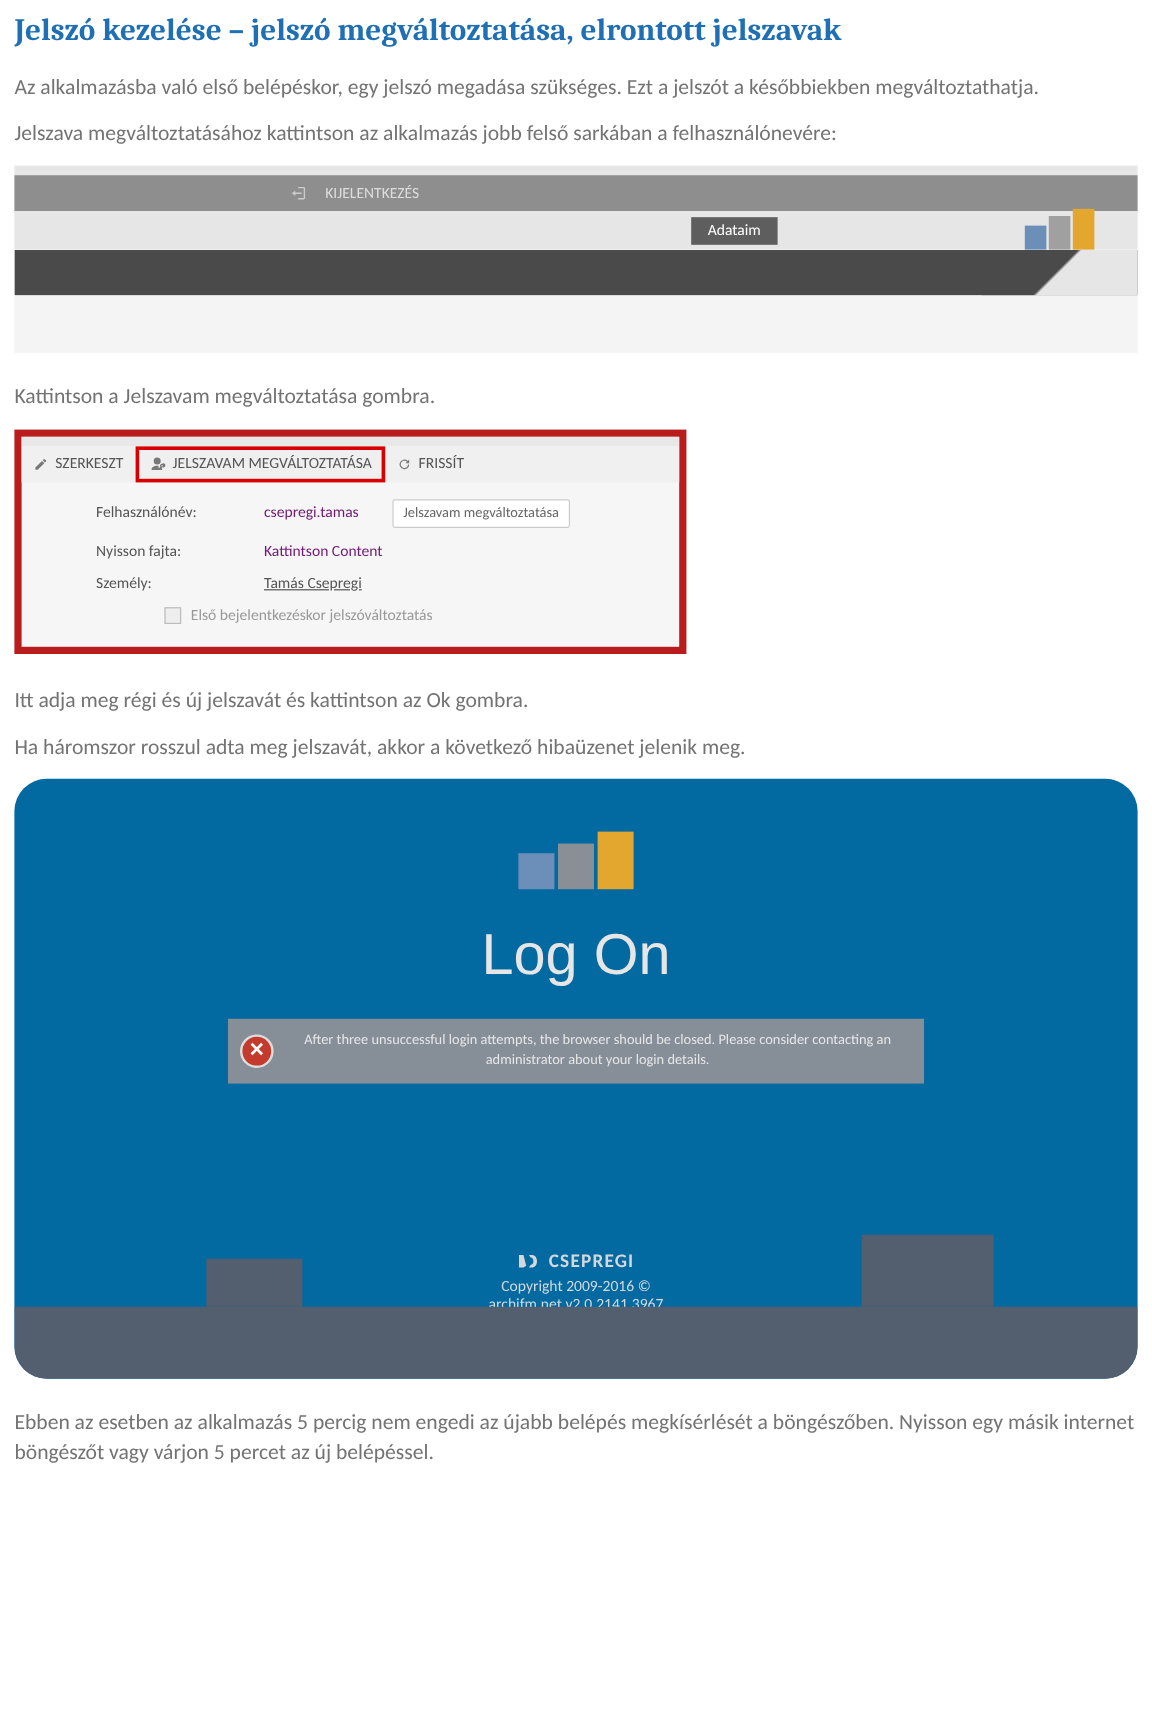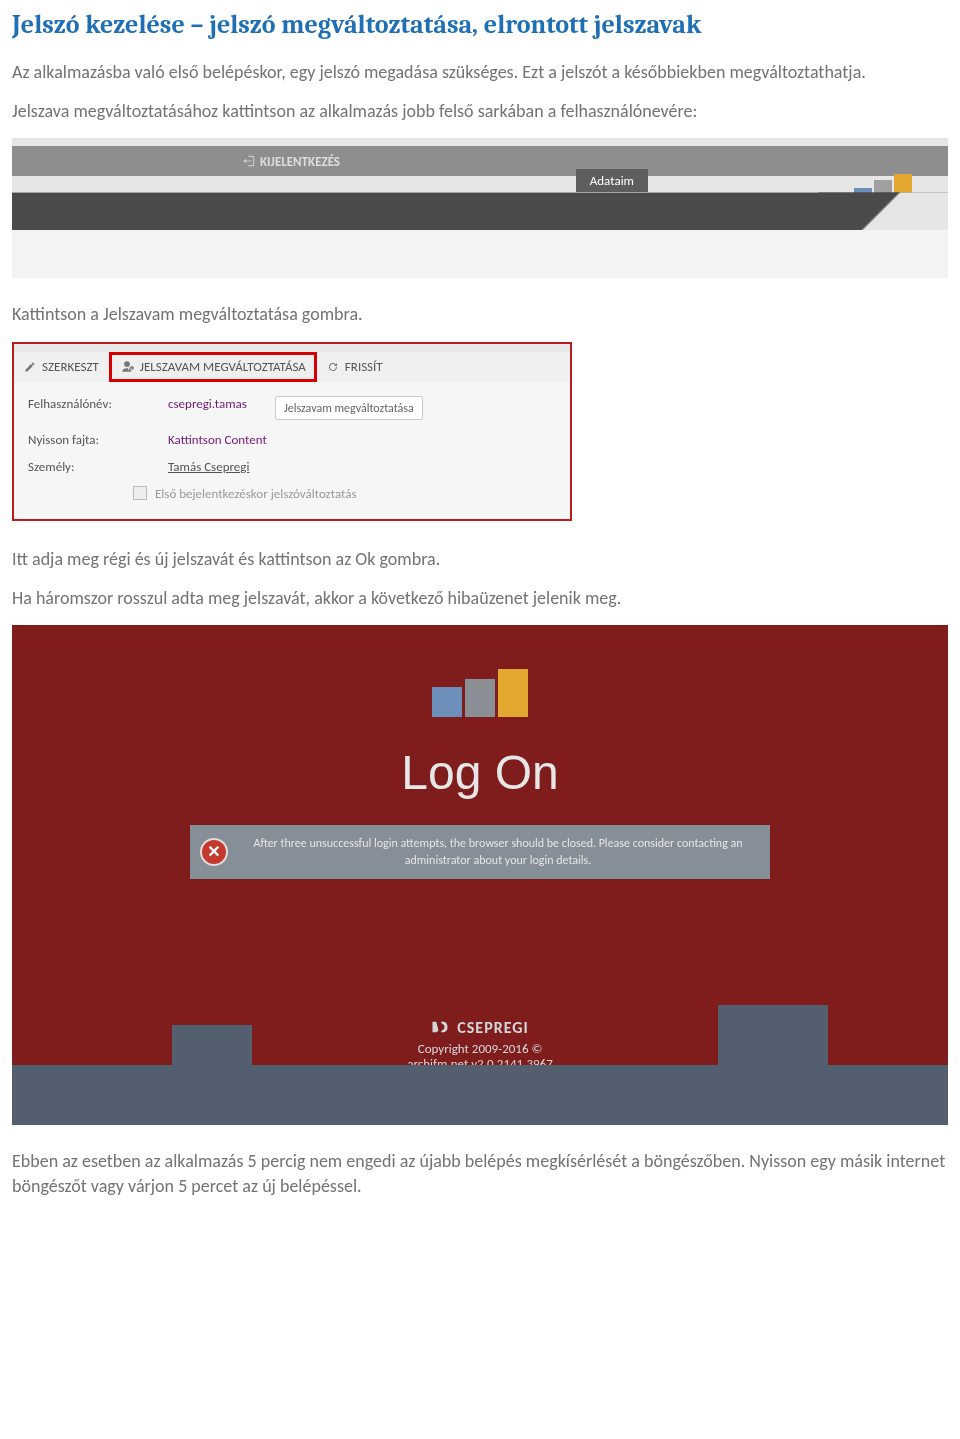--- a/index.html
+++ b/index.html
@@ -38,37 +38,37 @@
     background: #8e8e8e;
     height: 30px;
     display: flex;
     align-items: center;
     padding-left: 230px;
     font-size: 13px;
     color: #eee;
     position: relative;
   }
   .shot1-bar .logout {
-    display: flex; align-items: center; gap: 4px;
-    color: #ddd; margin-right: 30px; font-weight: bold;
+    display: flex; align-items: center; gap: 15px;
+    color: #ddd; margin-right: 30px;
   }
   .shot1-bar .user-pill {
     border: 4px solid #d60000;
     background: #8e8e8e;
     height: 30px;
     display: flex; align-items: center;
     padding: 0 10px;
     color: #eee;
     gap: 8px;
   }
   .shot1-mid {
-    height: 16px;
+    height: 32px;
     background: #e6e6e6;
     display: flex;
-    align-items: flex-end;
+    align-items: center;
     justify-content: flex-end;
     padding-right: 40px;
     position: relative;
   }
   .shot1-tab {
     background: #5e5e5e;
     color: #fff;
     font-size: 13px;
     padding: 4px 14px;
     margin-top: 0;
@@ -105,21 +105,21 @@
   .logo-bars span { width: 18px; display:inline-block; }
   .logo-bars .b1 { height: 20px; background:#6b8fb8; }
   .logo-bars .b2 { height: 28px; background:#a0a0a0; }
   .logo-bars .b3 { height: 34px; background:#e3a62e; }
 
   
   .shot2 {
     width: 560px;
     margin: 10px 0 26px 0;
     background: #f6f6f6;
-    border: 2px solid #b91c1c;
+    border: 6px solid #b91c1c;
   }
   .shot2-top {
     height: 8px; background: #e8e8e8;
   }
   .shot2-toolbar {
     background: #f0f0f0;
     height: 30px;
     display: flex;
     align-items: center;
     font-size: 13px;
@@ -134,22 +134,23 @@
     background: #efefef;
     height: 30px;
     padding: 0 8px;
   }
   .shot2-body {
     padding: 14px 14px 18px 14px;
     font-size: 13px;
     color: #555;
   }
   .shot2-row {
-    display:flex; 
+    display:flex; align-items:center;
     margin-bottom: 12px;
+    margin-left: 48px;
   }
   .shot2-row .lbl { width: 140px; color:#555; }
   .shot2-row .val { color:#701a75; }
   .shot2-row .link { color:#555; text-decoration: underline; }
   .shot2-row .tooltip {
     margin-left: 28px;
     background:#fff; border:1px solid #ccc;
     padding: 4px 8px; font-size:12px;
     border-radius:2px;
     color:#666;
@@ -161,23 +162,24 @@
   }
   .shot2-check .box {
     width:14px; height:14px; border:1px solid #bbb; background:#eee;
   }
 
   
   .shot3 {
     width: 936px;
     height: 500px;
     margin: 10px 0 24px 0;
-    background: #7f1d1d;
+    background: #0369a1;
     position: relative;
     overflow: hidden;
+    border-radius: 27px;
   }
   .shot3-logo {
     position: absolute;
     top: 44px; left: 50%; transform: translateX(-50%);
     display:flex; align-items:flex-end; gap:3px;
   }
   .shot3-logo .b1{width:30px;height:30px;background:#6b8fb8;}
   .shot3-logo .b2{width:30px;height:38px;background:#8a8f96;}
   .shot3-logo .b3{width:30px;height:48px;background:#e3a62e;}
   .shot3-title {

